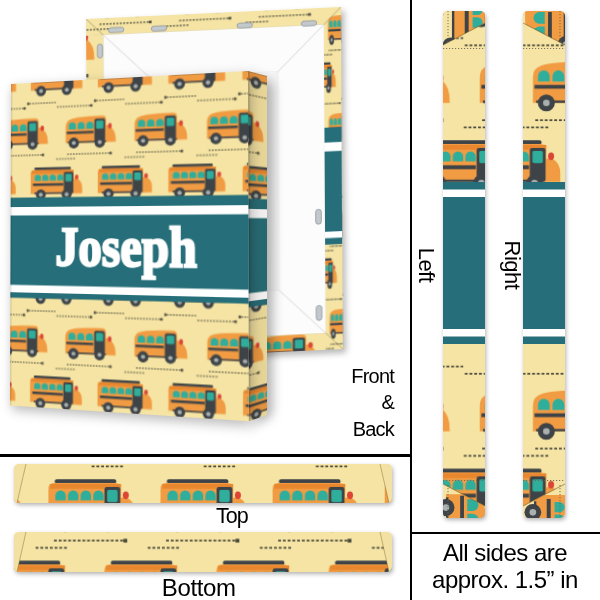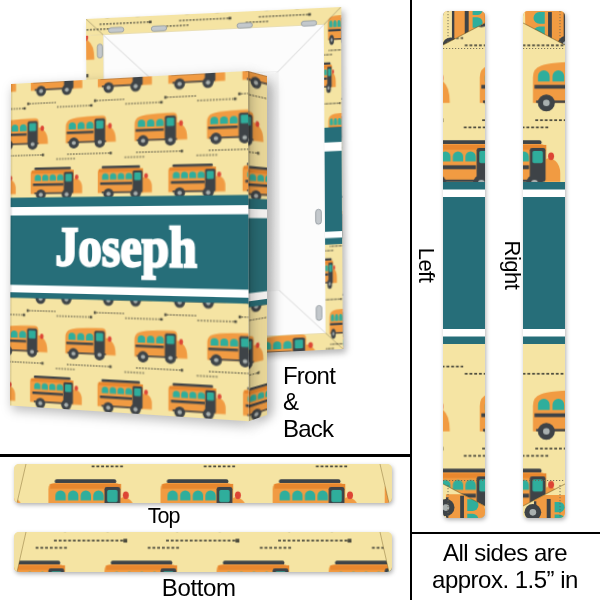--- a/index.html
+++ b/index.html
@@ -308,20 +308,20 @@
     <polygon points="378,0 366,0 375,40 378,40" fill="#f2e1a2"></polygon>
     <line x1="366" y1="0" x2="375" y2="40" stroke="rgba(110,85,30,0.4)" stroke-width="1"></line>
   </g>
 </svg>
 </div>
 
 <div class="abs" style="left:410px;top:0;width:2px;height:600px;background:#000;"></div>
 <div class="abs" style="left:0;top:454px;width:411px;height:2.5px;background:#000;"></div>
 <div class="abs" style="left:410px;top:532px;width:190px;height:2.2px;background:#000;"></div>
 
-<div class="lbl" style="left:283px;top:362.5px;width:100px;text-align:left;font-size:24px;line-height:26.8px;letter-spacing:-0.8px;">Front<br>&amp;<br>Back</div>
-<div class="lbl" style="left:147.7px;top:503.5px;width:100px;text-align:left;font-size:21.5px;letter-spacing:-1px;">Top</div>
+<div class="lbl" style="left:294px;top:362.5px;width:100px;text-align:right;font-size:20px;line-height:26.8px;letter-spacing:-0.8px;">Front<br>&amp;<br>Back</div>
+<div class="lbl" style="left:147.7px;top:503.5px;width:100px;text-align:right;font-size:21.5px;letter-spacing:-1px;">Top</div>
 <div class="lbl" style="left:148.7px;top:574px;width:100px;text-align:center;font-size:24px;letter-spacing:-0.4px;">Bottom</div>
 <div class="lbl" style="left:376px;top:252px;width:100px;text-align:center;font-size:22px;letter-spacing:-0.5px;transform:rotate(90deg);">Left</div>
 <div class="lbl" style="left:462px;top:252px;width:100px;text-align:center;font-size:22px;letter-spacing:-0.5px;transform:rotate(90deg);">Right</div>
 <div class="lbl" style="left:405px;top:538.5px;width:200px;text-align:center;font-size:24px;line-height:27.5px;letter-spacing:-0.5px;">All sides are<br>approx. 1.5” in</div>
 
 </div>
 
 </body></html>

